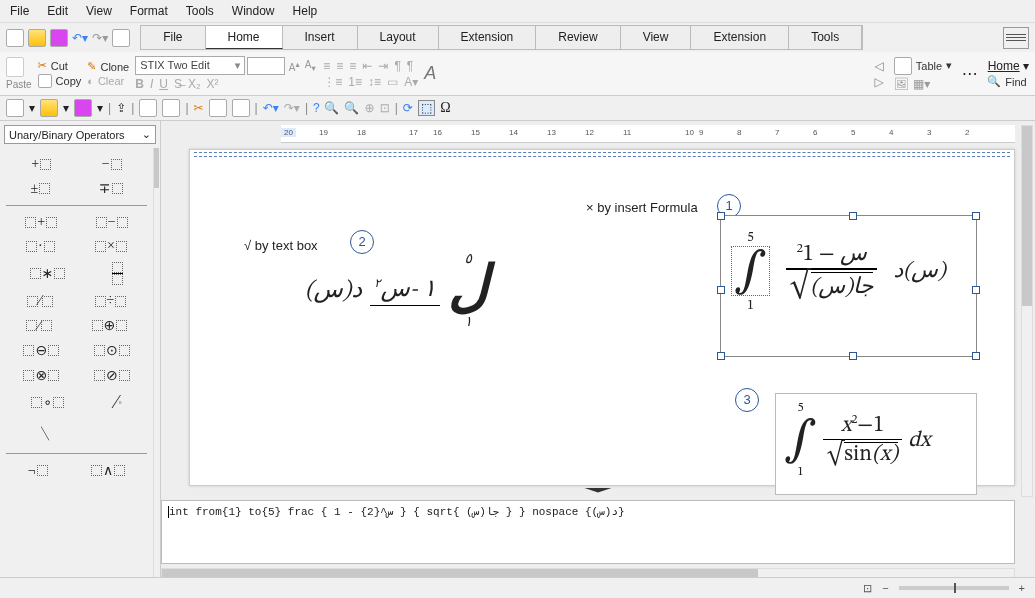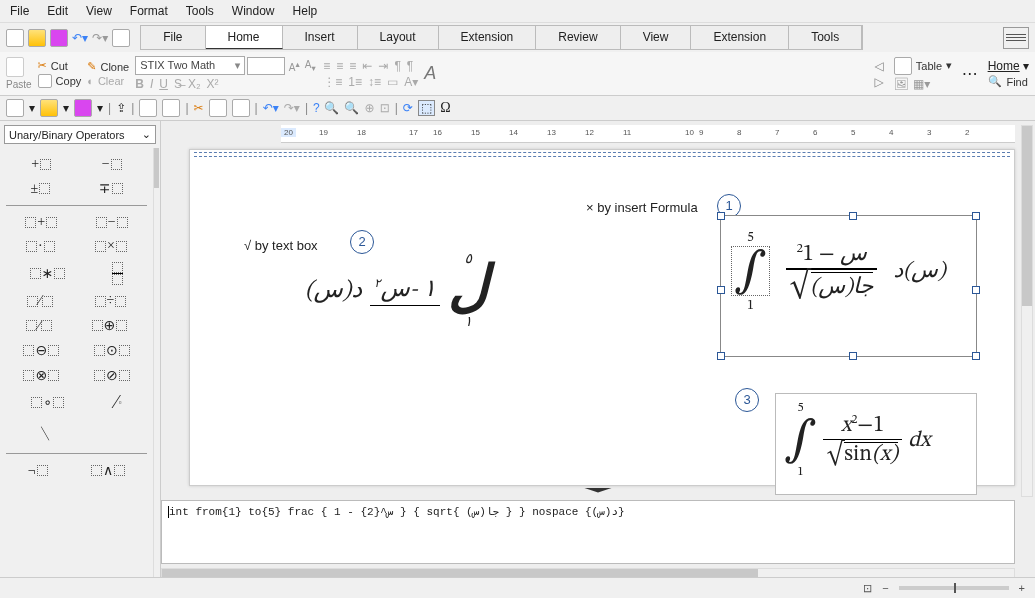--- a/index.html
+++ b/index.html
@@ -112,21 +112,21 @@
         <span style="color:#d97706">✎</span>
         <span>Clone</span>
       </div>
     <div class="rbtn" style="color:#aaa">
         <span>◐</span>
         <span>Clear</span>
       </div>
   </div>
   <div class="rgrp">
     <div style="display:flex;gap:2px;align-items:center">
-      <div class="fontbox"><span>STIX Two Math</span> <span style="float:right;color:#888">▾</span></div>
+      <div class="fontbox"><span>STIX Two Edit</span> <span style="float:right;color:#888">▾</span></div>
       <div class="sizebox"></div>
       <span class="mini">A<sup>▴</sup></span>
       <span class="mini">A<sub>▾</sub></span>
     </div>
     <div style="display:flex;gap:6px;color:#aaa">
       <b>B</b>
       <i>I</i>
       <u>U</u>
       <span>S̶</span>
       <span>X₂</span>
@@ -159,21 +159,21 @@
       <span>▷</span>
     </div>
     <div class="rgrp">
       <div class="rbtn"><span class="ic"></span><span>Table</span> ▾</div>
       <div style="display:flex;gap:4px;color:#999">
         <span>🖼</span>
         <span>▦▾</span>
       </div>
     </div>
     <span style="font-size:16px">⋯</span>
-    <div class="rgrp" style="align-items:center">
+    <div class="rgrp" style="align-items:flex-start">
       <span><u>Home</u> ▾</span>
       <div class="rbtn">
           <span>🔍</span>
           <span>Find</span>
         </div>
     </div>
   </div>
 </div>
 
 <div class="toolbar2">

